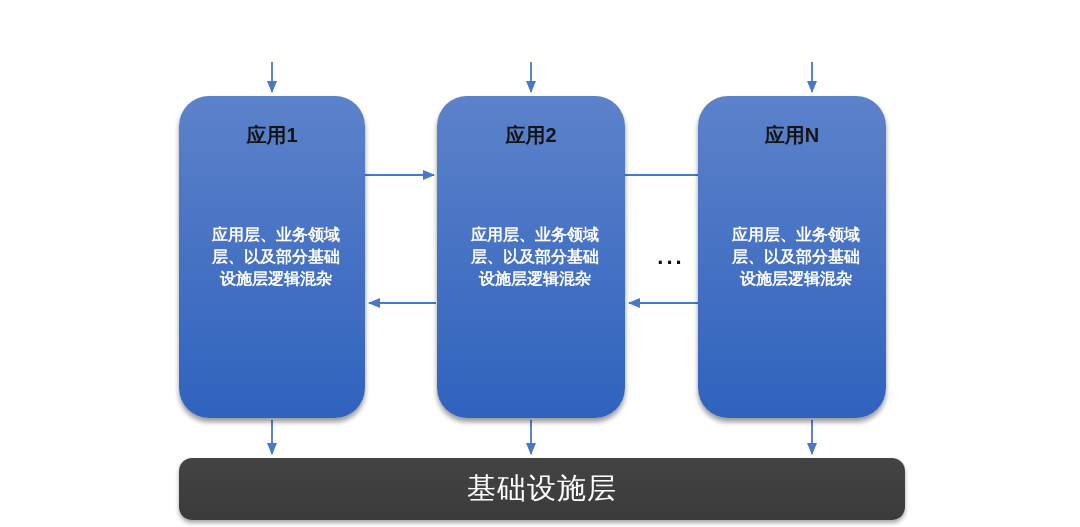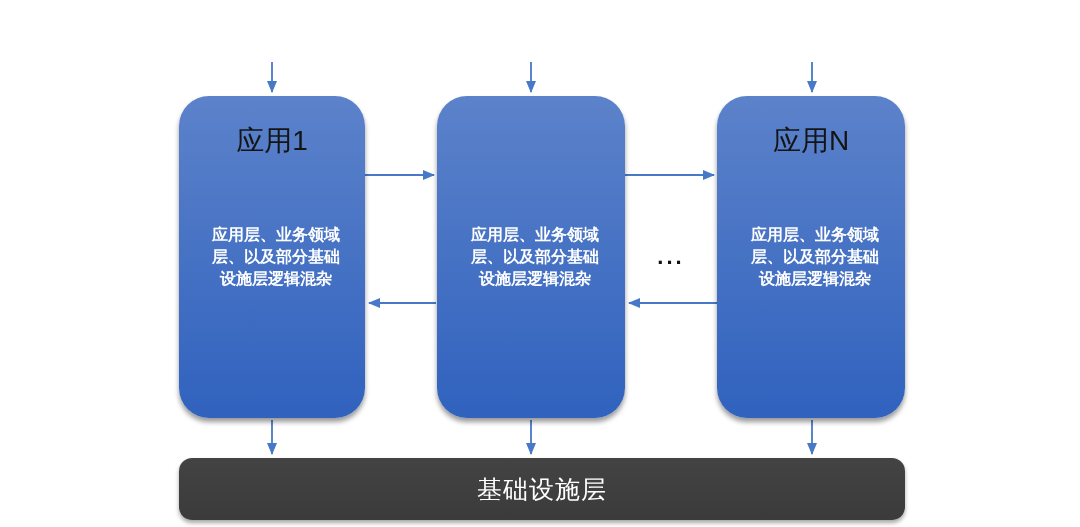--- a/index.html
+++ b/index.html
@@ -22,37 +22,37 @@
     display:flex;align-items:center;justify-content:center;
     color:var(--node-text,#fff);font-size:24px;letter-spacing:2px;
   }
   .app{
     top:96px;width:188px;height:322px;border-radius:30px;
     background:linear-gradient(180deg,var(--app-top,#5C82CA),var(--app-bottom,#3062BE));
     box-shadow:0 4px 5px rgba(0,0,0,0.4);
   }
   .app1{left:179px;width:186px;}
   .app2{left:437px;}
-  .appn{left:717px;}
+  .appn{left:698px;}
   .app-title{
     position:absolute;top:26px;left:0;right:0;text-align:center;
-    color:var(--title-color,#141414);font-size:28px;font-weight:400;
+    color:var(--title-color,#141414);font-size:20px;font-weight:700;
   }
   .app-body{
     position:absolute;top:50%;left:0;right:0;transform:translateY(-50%);
     text-align:center;color:var(--node-text,#fff);
     font-size:16px;font-weight:700;line-height:22px;margin-left:8px;
   }
   .app-body span{display:block;}
   .infra{
     left:179px;top:458px;width:726px;height:62px;border-radius:13px;
     background:linear-gradient(180deg,var(--infra-top,#434343),var(--infra-bottom,#3B3B3B));
     box-shadow:0 3px 4px rgba(0,0,0,0.35);
     display:flex;align-items:center;justify-content:center;
-    color:var(--node-text,#fff);font-size:25px;letter-spacing:1px;
+    color:var(--node-text,#fff);font-size:29px;letter-spacing:1px;
   }
   .ellipsis{
     position:absolute;left:648px;top:244px;width:46px;text-align:center;
     color:var(--ellipsis-color,#111);font-size:22px;font-weight:700;letter-spacing:3px;
   }
   svg.connectors{position:absolute;left:0;top:0;width:1080px;height:527px;pointer-events:none;}
   svg.connectors line{stroke:var(--arrow,#4878C8);stroke-width:1.8;}
   svg.connectors .head{fill:var(--arrow,#4878C8);}
 </style>
 </head>
@@ -86,20 +86,21 @@
   <div class="node app app1">
     <div class="app-title">应用1</div>
     <div class="app-body">
       <span>应用层、业务领域</span>
       <span>层、以及部分基础</span>
       <span>设施层逻辑混杂</span>
     </div>
   </div>
 
   <div class="node app app2">
+    <div class="app-title">应用2</div>
     <div class="app-body">
       <span>应用层、业务领域</span>
       <span>层、以及部分基础</span>
       <span>设施层逻辑混杂</span>
     </div>
   </div>
 
   <div class="ellipsis">...</div>
 
   <div class="node app appn">

